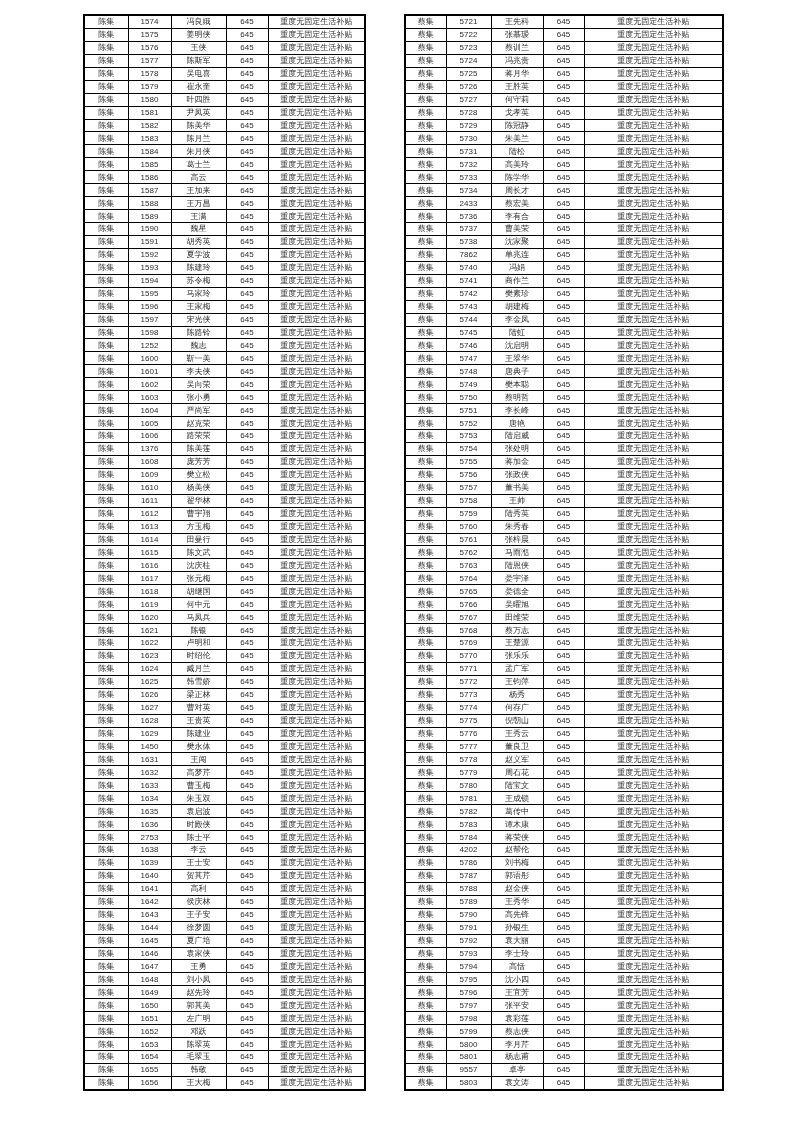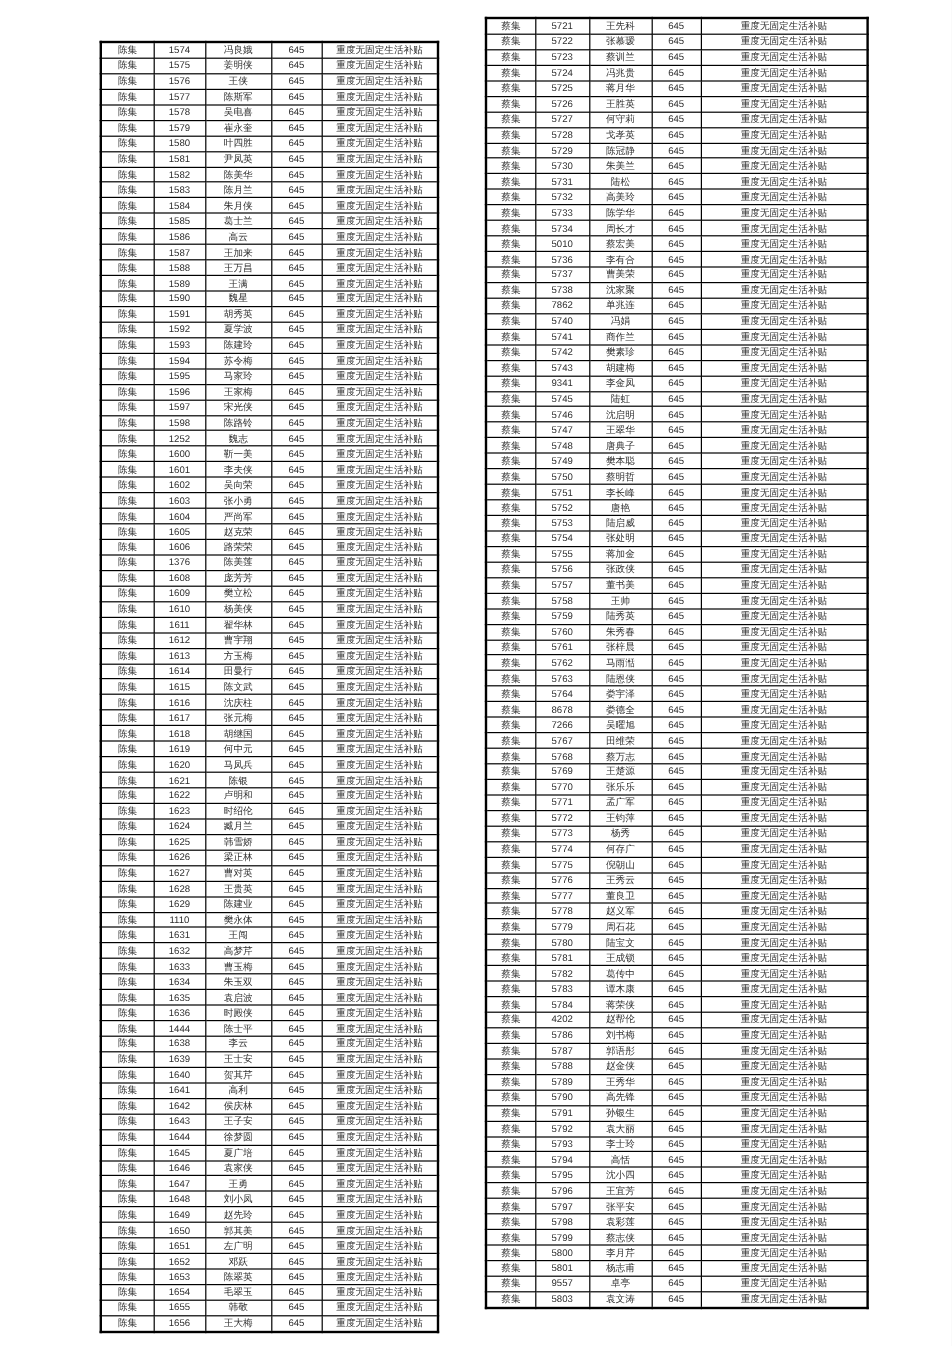--- a/index.html
+++ b/index.html
@@ -12,21 +12,21 @@
     background: #ffffff;
     overflow: hidden;
   }
   table.roster {
     position: absolute;
     top: 14px;
     border-collapse: collapse;
     table-layout: fixed;
     border: 2px solid #000000;
   }
-  table.roster.left  { left: 83px;  width: 281px; margin-top: 20px; }
+  table.roster.left  { left: 83px;  width: 281px; }
   table.roster.right { left: 404px; width: 318px; }
   table.roster td {
     border: 1px solid #000000;
     height: 11.95px;
     padding: 0;
     font-size: 8px;
     line-height: 11px;
     text-align: center;
     vertical-align: middle;
     color: #2e2e2e;
@@ -435,21 +435,21 @@
         </tr>
         <tr>
           <td>陈集</td>
           <td>1629</td>
           <td>陈建业</td>
           <td>645</td>
           <td>重度无固定生活补贴</td>
         </tr>
         <tr>
           <td>陈集</td>
-          <td>1110</td>
+          <td>1450</td>
           <td>樊永体</td>
           <td>645</td>
           <td>重度无固定生活补贴</td>
         </tr>
         <tr>
           <td>陈集</td>
           <td>1631</td>
           <td>王闯</td>
           <td>645</td>
           <td>重度无固定生活补贴</td>
@@ -484,21 +484,21 @@
         </tr>
         <tr>
           <td>陈集</td>
           <td>1636</td>
           <td>时殿侠</td>
           <td>645</td>
           <td>重度无固定生活补贴</td>
         </tr>
         <tr>
           <td>陈集</td>
-          <td>1444</td>
+          <td>2753</td>
           <td>陈士平</td>
           <td>645</td>
           <td>重度无固定生活补贴</td>
         </tr>
         <tr>
           <td>陈集</td>
           <td>1638</td>
           <td>李云</td>
           <td>645</td>
           <td>重度无固定生活补贴</td>
@@ -734,21 +734,21 @@
         </tr>
         <tr>
           <td>蔡集</td>
           <td>5734</td>
           <td>周长才</td>
           <td>645</td>
           <td>重度无固定生活补贴</td>
         </tr>
         <tr>
           <td>蔡集</td>
-          <td>5010</td>
+          <td>2433</td>
           <td>蔡宏美</td>
           <td>645</td>
           <td>重度无固定生活补贴</td>
         </tr>
         <tr>
           <td>蔡集</td>
           <td>5736</td>
           <td>李有合</td>
           <td>645</td>
           <td>重度无固定生活补贴</td>
@@ -797,21 +797,21 @@
         </tr>
         <tr>
           <td>蔡集</td>
           <td>5743</td>
           <td>胡建梅</td>
           <td>645</td>
           <td>重度无固定生活补贴</td>
         </tr>
         <tr>
           <td>蔡集</td>
-          <td>9341</td>
+          <td>5744</td>
           <td>李金凤</td>
           <td>645</td>
           <td>重度无固定生活补贴</td>
         </tr>
         <tr>
           <td>蔡集</td>
           <td>5745</td>
           <td>陆虹</td>
           <td>645</td>
           <td>重度无固定生活补贴</td>
@@ -944,28 +944,28 @@
         </tr>
         <tr>
           <td>蔡集</td>
           <td>5764</td>
           <td>娄宇泽</td>
           <td>645</td>
           <td>重度无固定生活补贴</td>
         </tr>
         <tr>
           <td>蔡集</td>
-          <td>8678</td>
+          <td>5765</td>
           <td>娄德全</td>
           <td>645</td>
           <td>重度无固定生活补贴</td>
         </tr>
         <tr>
           <td>蔡集</td>
-          <td>7266</td>
+          <td>5766</td>
           <td>吴曜旭</td>
           <td>645</td>
           <td>重度无固定生活补贴</td>
         </tr>
         <tr>
           <td>蔡集</td>
           <td>5767</td>
           <td>田维荣</td>
           <td>645</td>
           <td>重度无固定生活补贴</td>

